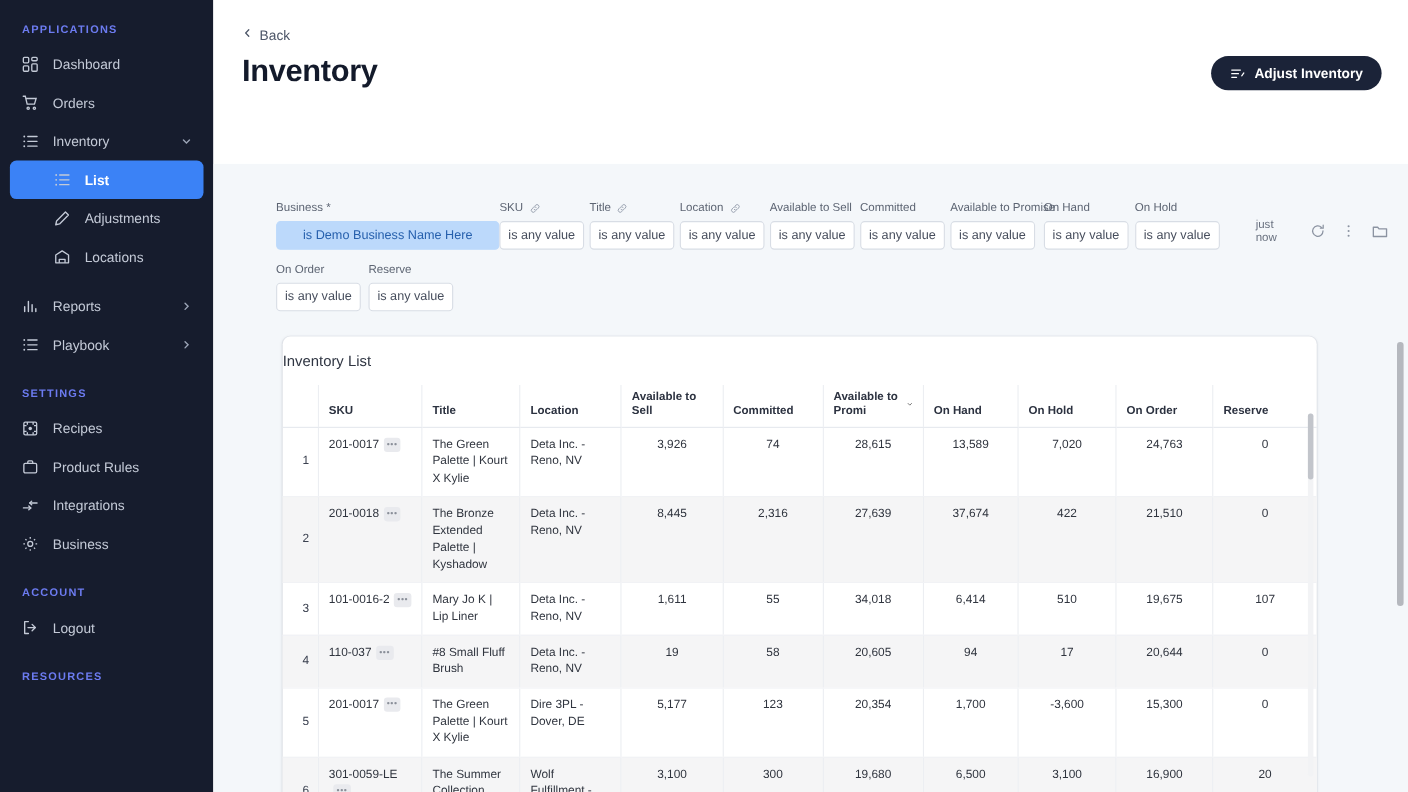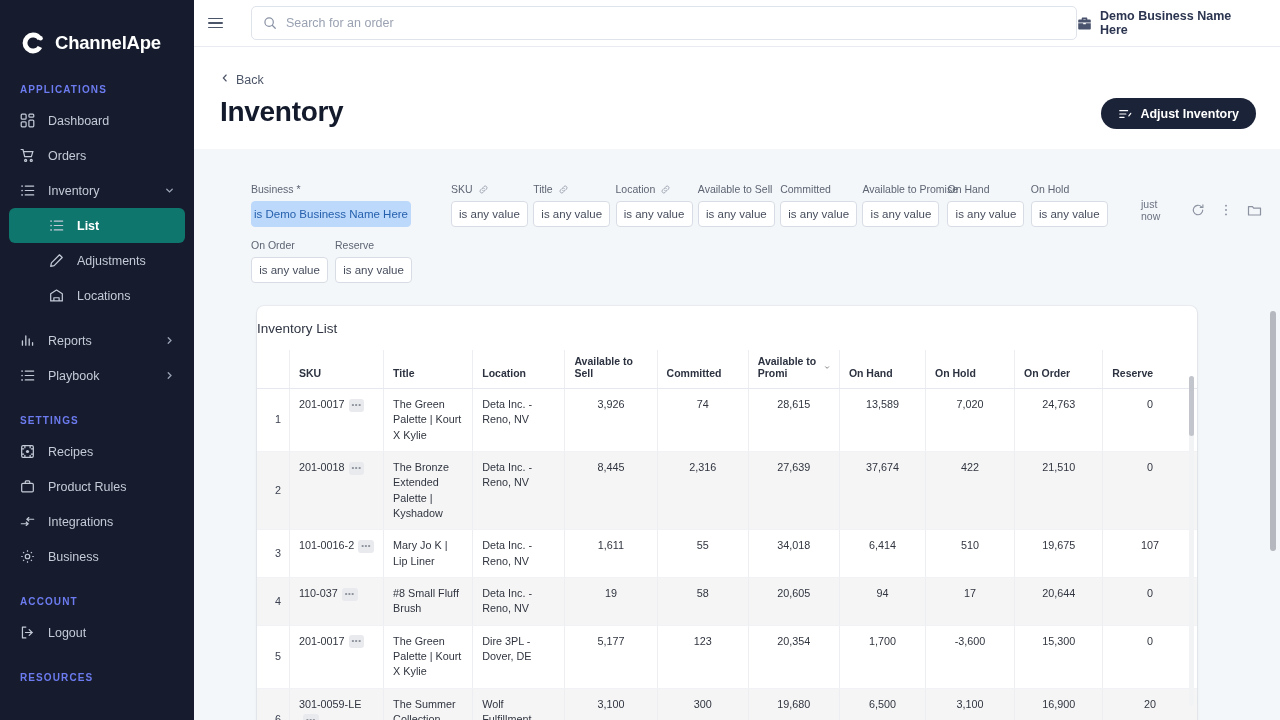--- a/index.html
+++ b/index.html
@@ -41,21 +41,21 @@
     color: #c4cad7; font-size: 12.5px; justify-content: flex-end;
   }
   .nav-item .nav-ico {
     width: 20px; flex: 0 0 20px; display: flex; align-items: center; justify-content: flex-start;
     color: #c4cad7;
   }
   .nav-item .nav-label { margin-left: 8px; flex: 1 1 auto; }
   .nav-item .nav-caret { margin-right: 10px; display: flex; align-items: center; color: #9aa3b5; }
   .nav-item.sub { padding-left: 40px; }
   .nav-item.active {
-    background: #0f766e;
+    background: #3b82f6;
   }
   .nav-item.active .nav-label { color: #ffffff; font-weight: 600; }
   .sidebar-spacer { height: 10px; }
   svg { display: block; }
 
   
   .main {
     flex: 1 1 auto; height: 720px; position: relative;
     background: #ffffff; overflow: hidden;
   }
@@ -188,30 +188,20 @@
     position: absolute; right: 4px; top: 162px; width: 6px; height: 400px;
     background: transparent;
   }
   .page-scroll i { display:block; width: 6px; height: 240px; background: #b5b8be; border-radius: 3px; }
 </style>
 </head>
 <body>
 
 <aside class="sidebar">
 
-  <div class="brand">
-    <span class="brand-mark">
-      <svg width="26" height="26" viewBox="0 0 26 26">
-        <path d="M13 2.6a10.4 10.4 0 1 0 0 20.8 10.4 10.4 0 0 0 9.1-5.4l-4.3-2.1a5.6 5.6 0 1 1 0-5.8l4.3-2.1A10.4 10.4 0 0 0 13 2.6z" fill="#ffffff"></path>
-        <circle cx="20.6" cy="8.3" r="2.2" fill="#ffffff"></circle>
-        <circle cx="13" cy="13" r="3.1" fill="#161c2d"></circle>
-      </svg>
-    </span>
-    <span class="brand-name">ChannelApe</span>
-  </div>
 
   <div class="nav-section-title">APPLICATIONS</div>
 
   <div class="nav-item">
     <span class="nav-ico">
       <svg width="15" height="15" viewBox="0 0 16 16" fill="none" stroke="currentColor" stroke-width="1.3">
         <rect x="1.3" y="1.3" width="5.2" height="5.2" rx="1"></rect>
           <rect x="9.5" y="1.3" width="5.2" height="3.2" rx="1"></rect>
         <rect x="1.3" y="9.5" width="5.2" height="5.2" rx="1"></rect>
           <rect x="9.5" y="7.5" width="5.2" height="7.2" rx="1"></rect>
@@ -368,45 +358,20 @@
       </svg>
     </span>
     <span class="nav-label">Logout</span>
   </div>
 
   <div class="nav-section-title">RESOURCES</div>
 </aside>
 
 <div class="main">
 
-  <div class="topbar">
-    <div class="hamburger">
-      <span></span>
-        <span></span>
-        <span></span>
-    </div>
-    <div class="searchwrap">
-      <span class="sico">
-        <svg width="14" height="14" viewBox="0 0 16 16" fill="none" stroke="currentColor" stroke-width="1.4" stroke-linecap="round">
-          <circle cx="7" cy="7" r="4.8"></circle>
-            <path d="M10.6 10.6l3.4 3.4"></path>
-        </svg>
-      </span>
-      <input type="text" value="" placeholder="Search for an order" style="">
-    </div>
-    <div class="bizchip">
-      <span>
-        <svg width="15" height="15" viewBox="0 0 16 16" fill="#49536e">
-          <path d="M6.1 1.6h3.8c.6 0 1.1.5 1.1 1.1v1.1h2.6c.6 0 1.1.5 1.1 1.1v2H1.3v-2c0-.6.5-1.1 1.1-1.1H5V2.7c0-.6.5-1.1 1.1-1.1zm.7 1.5v.7h2.4v-.7H6.8z"></path>
-          <path d="M1.3 7.6h5.3v1.1h2.8V7.6h5.3v5.7c0 .6-.5 1.1-1.1 1.1H2.4c-.6 0-1.1-.5-1.1-1.1V7.6z"></path>
-        </svg>
-      </span>
-      <span>Demo Business Name Here</span>
-    </div>
-  </div>
 
   <div class="pagehead">
     <div class="backlink">
       <span>
         <svg width="10" height="10" viewBox="0 0 12 12" fill="none" stroke="currentColor" stroke-width="1.4" stroke-linecap="round">
             <path d="M7.4 2.4L4 6l3.4 3.6"></path>
           </svg>
       </span>
       <span>Back</span>
     </div>
@@ -425,21 +390,21 @@
   </div>
 
   <div class="content-bg">
 
     <div class="filters">
       <div class="frow" id="filter-row-1">
           <div class="fgroup" style="width: 204px;">
             <div class="flabel">
               <span>Business <span class="req">*</span></span>
             </div>
-            <div class="fbox sel" style="width: 160px;">is Demo Business Name Here</div>
+            <div class="fbox sel" style="width: 203px;">is Demo Business Name Here</div>
           </div>
           <div class="fgroup" style="width: 84px;">
             <div class="flabel">
               <span>SKU</span>
               <span class="lnk">
                 <svg width="11" height="11" viewBox="0 0 16 16" fill="none" stroke="#9aa2b0" stroke-width="1.3" stroke-linecap="round">
                   <path d="M6.6 9.4a2.6 2.6 0 0 0 3.7 0l2-2a2.6 2.6 0 1 0-3.7-3.7l-.9.9"></path>
                   <path d="M9.4 6.6a2.6 2.6 0 0 0-3.7 0l-2 2a2.6 2.6 0 1 0 3.7 3.7l.9-.9"></path>
                 </svg>
               </span>

